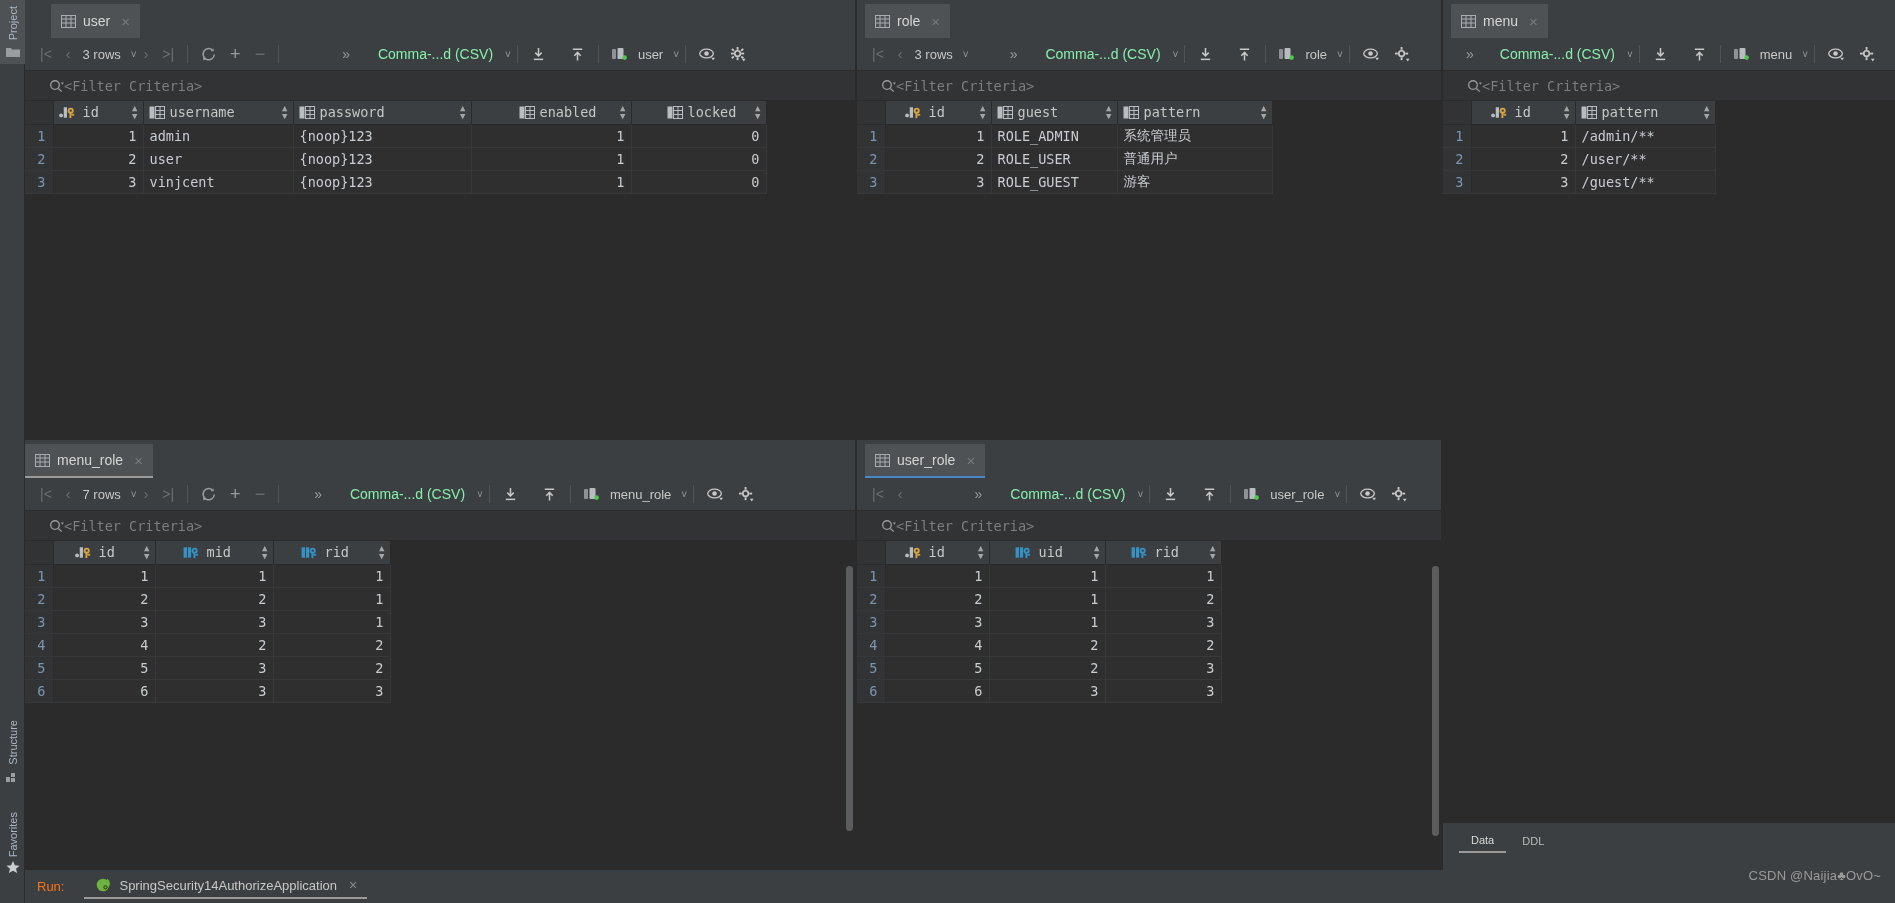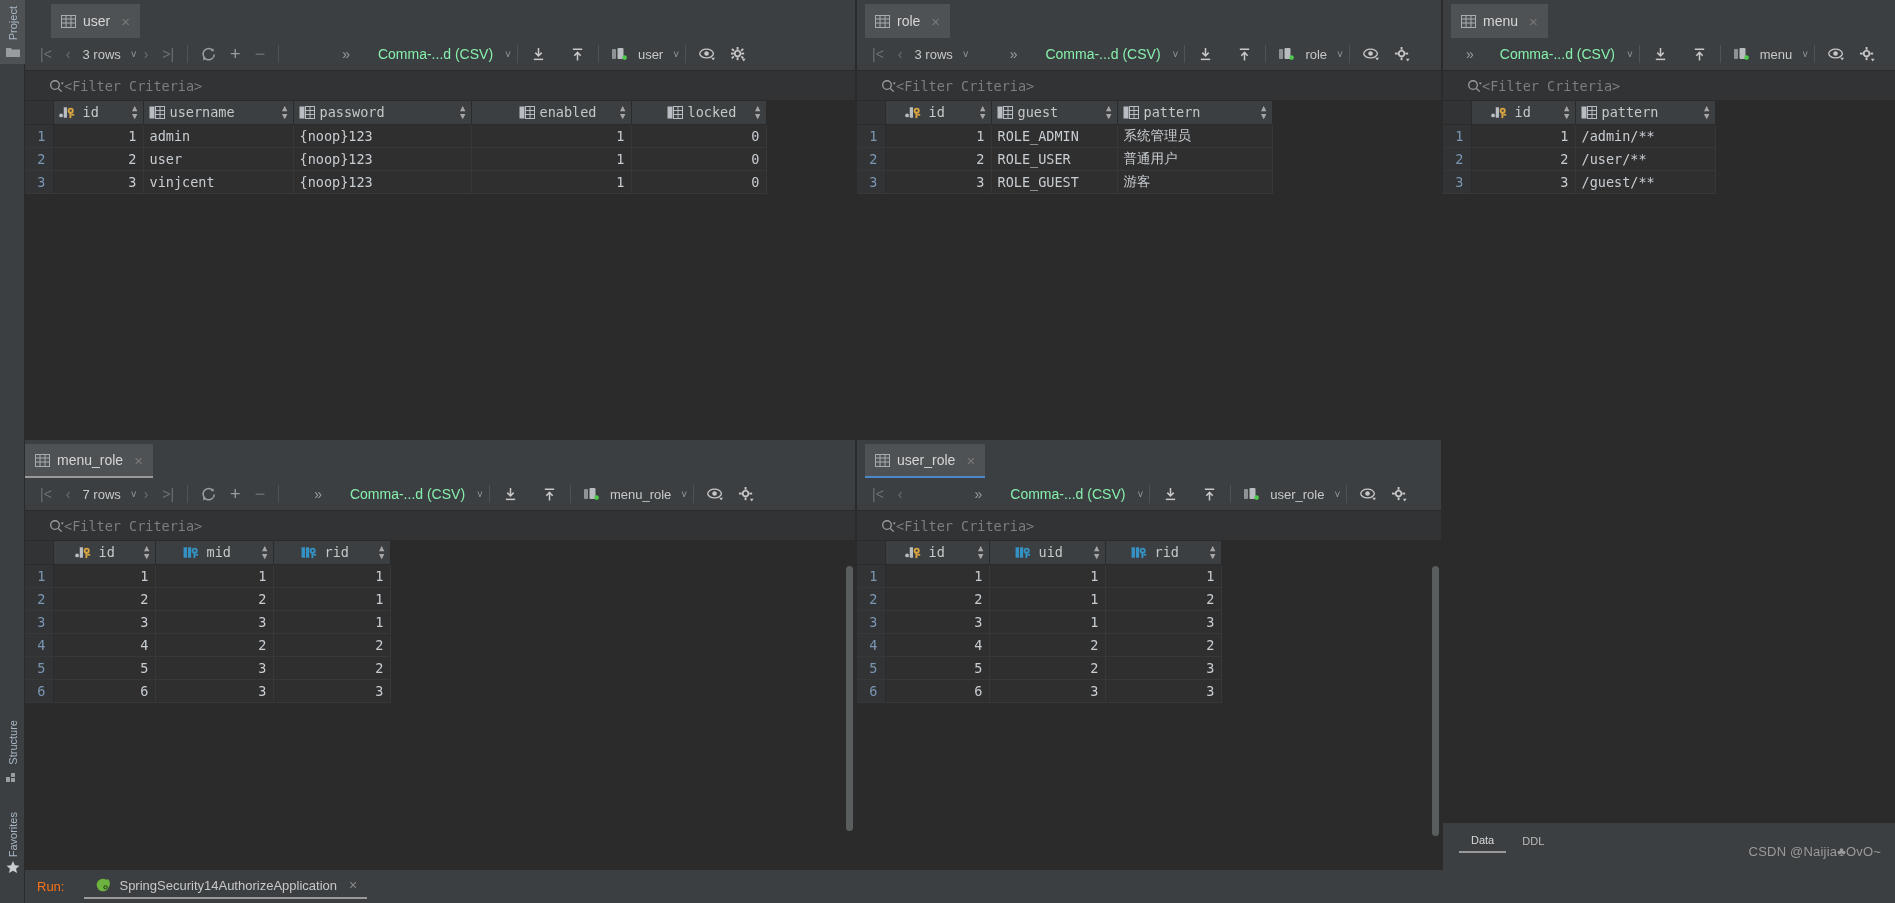--- a/index.html
+++ b/index.html
@@ -65,21 +65,21 @@
            height:34px; padding-left:16px; background:#3c3f41; }
   .ddtab{ padding:6px 12px 5px 12px; font-size:11px; color:#bcbcbc;text-align:center; }
   .ddtab.on{ color:#d9d9d9; border-bottom:2px solid #9a9a9a; }
 
   .runbar{ position:absolute; left:25px; bottom:0; width:1870px; height:33px;
            background:#3c3f41; display:flex; align-items:center; gap:10px; padding-left:12px; }
   .runlabel{ font-size:13px; color:#f97316; }
   .runtab{ display:flex; align-items:center; gap:7px; padding:3px 10px 4px 12px;
            border-bottom:2px solid #9a9a9a; color:#c8c8c8; font-size:13px; }
 
-  .watermark{ position:absolute; right:14px; bottom:44px; color:#9a9a9a;
+  .watermark{ position:absolute; right:14px; bottom:20px; color:#9a9a9a;
               font-size:13px; letter-spacing:.2px; }
 
   .divider-v{ position:absolute; width:2px; background:#2b2b2b; }
   .divider-h{ position:absolute; height:2px; background:#2b2b2b; }
 </style>
 </head>
 <body>
 
 <div id="root">
 

